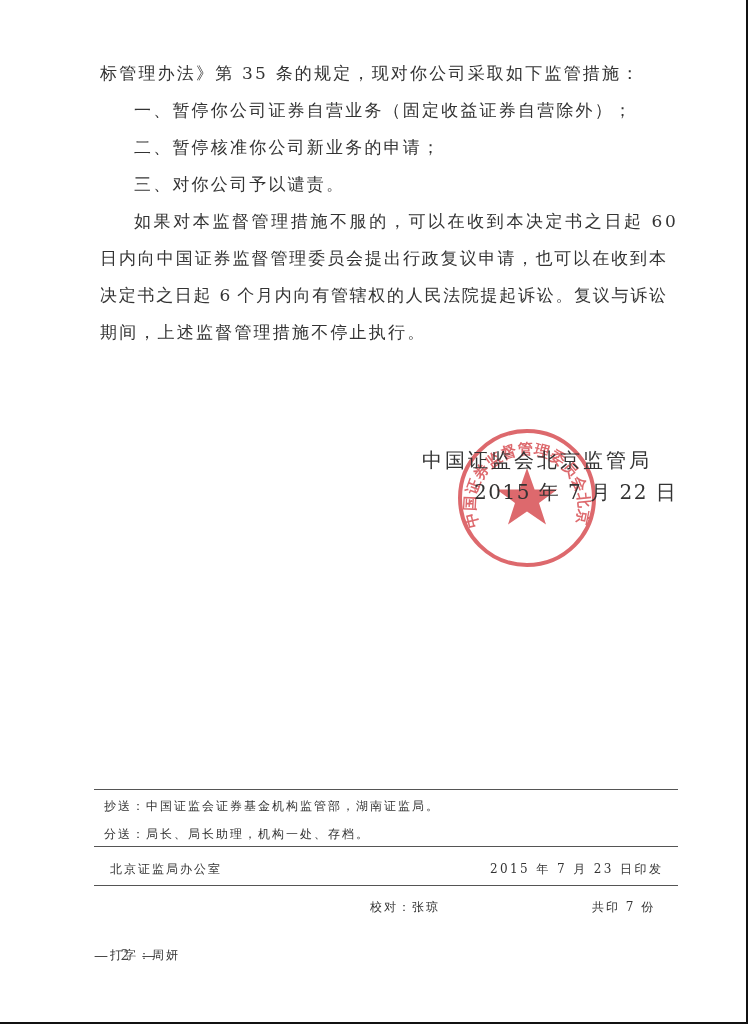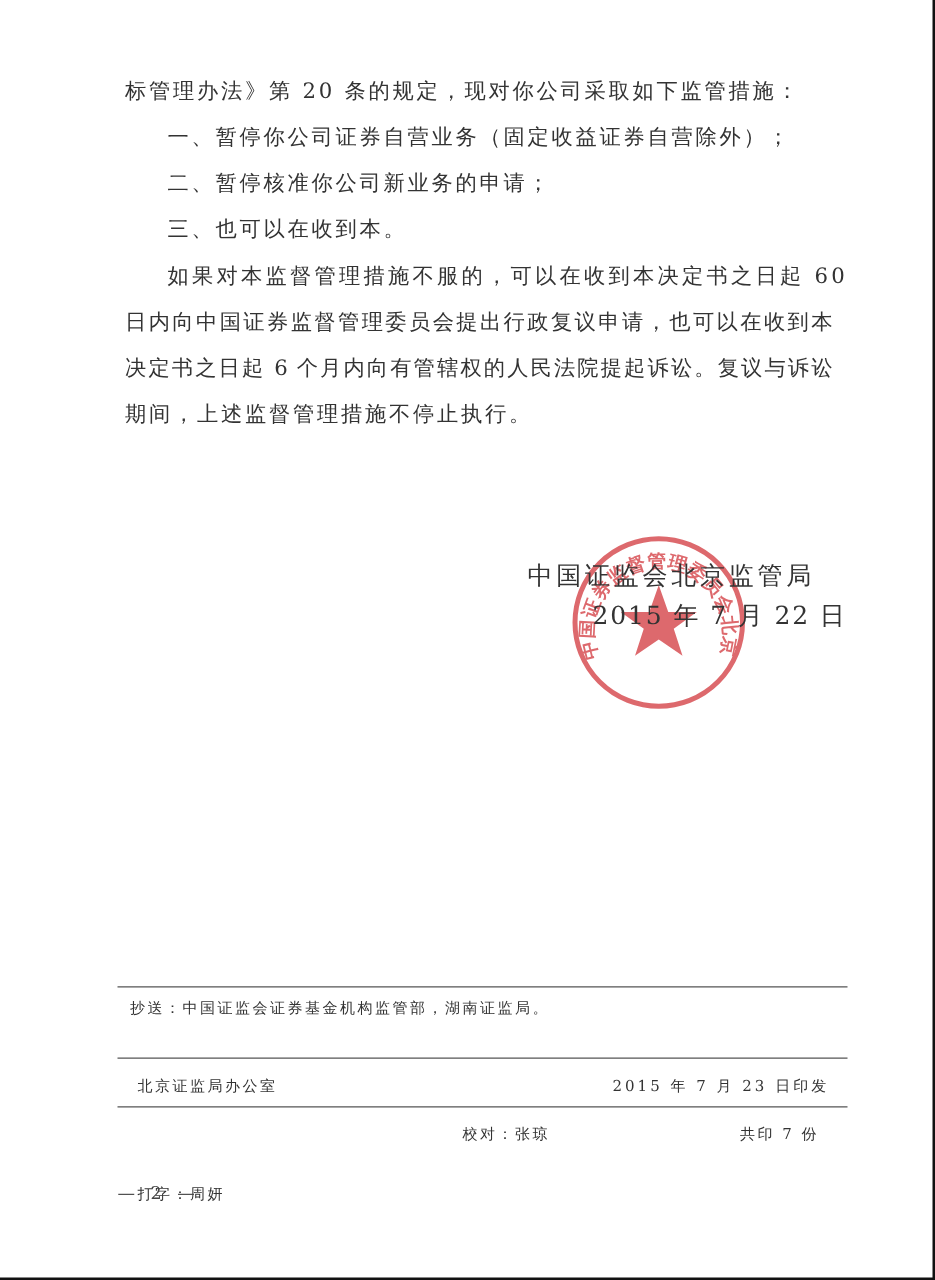--- a/index.html
+++ b/index.html
@@ -82,24 +82,24 @@
       color: #444;
       letter-spacing: 4px;
       white-space: nowrap;
     }
   </style>
 </head>
 <body>
 
 <div class="page">
 
-  <div class="line body-line" style="top:62px;">标管理办法》第 20 条的规定，现对你公司采取如下监管措施：</div>
+  <div class="line body-line" style="top:62px;">标管理办法》第 35 条的规定，现对你公司采取如下监管措施：</div>
   <div class="line indent-line" style="top:136px;">二、暂停核准你公司新业务的申请；</div>
   <div class="line indent-line" style="top:99px;">一、暂停你公司证券自营业务（固定收益证券自营除外）；</div>
-  <div class="line indent-line" style="top:173px;">三、也可以在收到本。</div>
+  <div class="line indent-line" style="top:173px;">三、对你公司予以谴责。</div>
   <div class="line indent-line" style="top:210px; letter-spacing:2.6px;">如果对本监督管理措施不服的，可以在收到本决定书之日起 60</div>
   <div class="line body-line justify" style="top:247px;">日内向中国证券监督管理委员会提出行政复议申请，也可以在收到本</div>
   <div class="line body-line justify" style="top:284px;">决定书之日起 6 个月内向有管辖权的人民法院提起诉讼。复议与诉讼</div>
   <div class="line body-line" style="top:321px;">期间，上述监督管理措施不停止执行。</div>
 
   <svg class="seal" viewBox="0 0 140 140">
     <defs>
       <path id="sealArc" d="M 22 98 A 52 52 0 1 1 118 98" fill="none"></path>
     </defs>
     <circle cx="70" cy="70" r="67" fill="none" stroke="#d9555a" stroke-width="4"></circle>
@@ -110,20 +110,23 @@
   </svg>
 
   <div class="signature" style="left:422px; top:449px;">中国证监会北京监管局</div>
   <div class="signature" style="left:474px; top:481px; letter-spacing:1.5px;text-align:right;">2015 年 7 月 22 日</div>
 
   <div class="rule" style="top:789px;"></div>
 
   <div class="footer-text" style="left:104px; top:795px;">
     <span>抄送：</span><span>中国证监会证券基金机构监管部，湖南证监局。</span>
   </div>
+  <div class="footer-text" style="left:104px; top:823px;">
+    <span>分送：</span><span>局长、局长助理，机构一处、存档。</span>
+  </div>
 
   <div class="rule" style="top:846px;"></div>
 
   <div class="footer-text" style="left:110px; top:858px;">北京证监局办公室</div>
   <div class="footer-text" style="left:490px; top:858px; letter-spacing:2.4px;">2015 年 7 月 23 日印发</div>
 
   <div class="rule" style="top:885px;"></div>
 
   <div class="footer-text" style="left:110px; top:944px;text-align:right;">
     <span>打字：</span><span>周妍</span>

